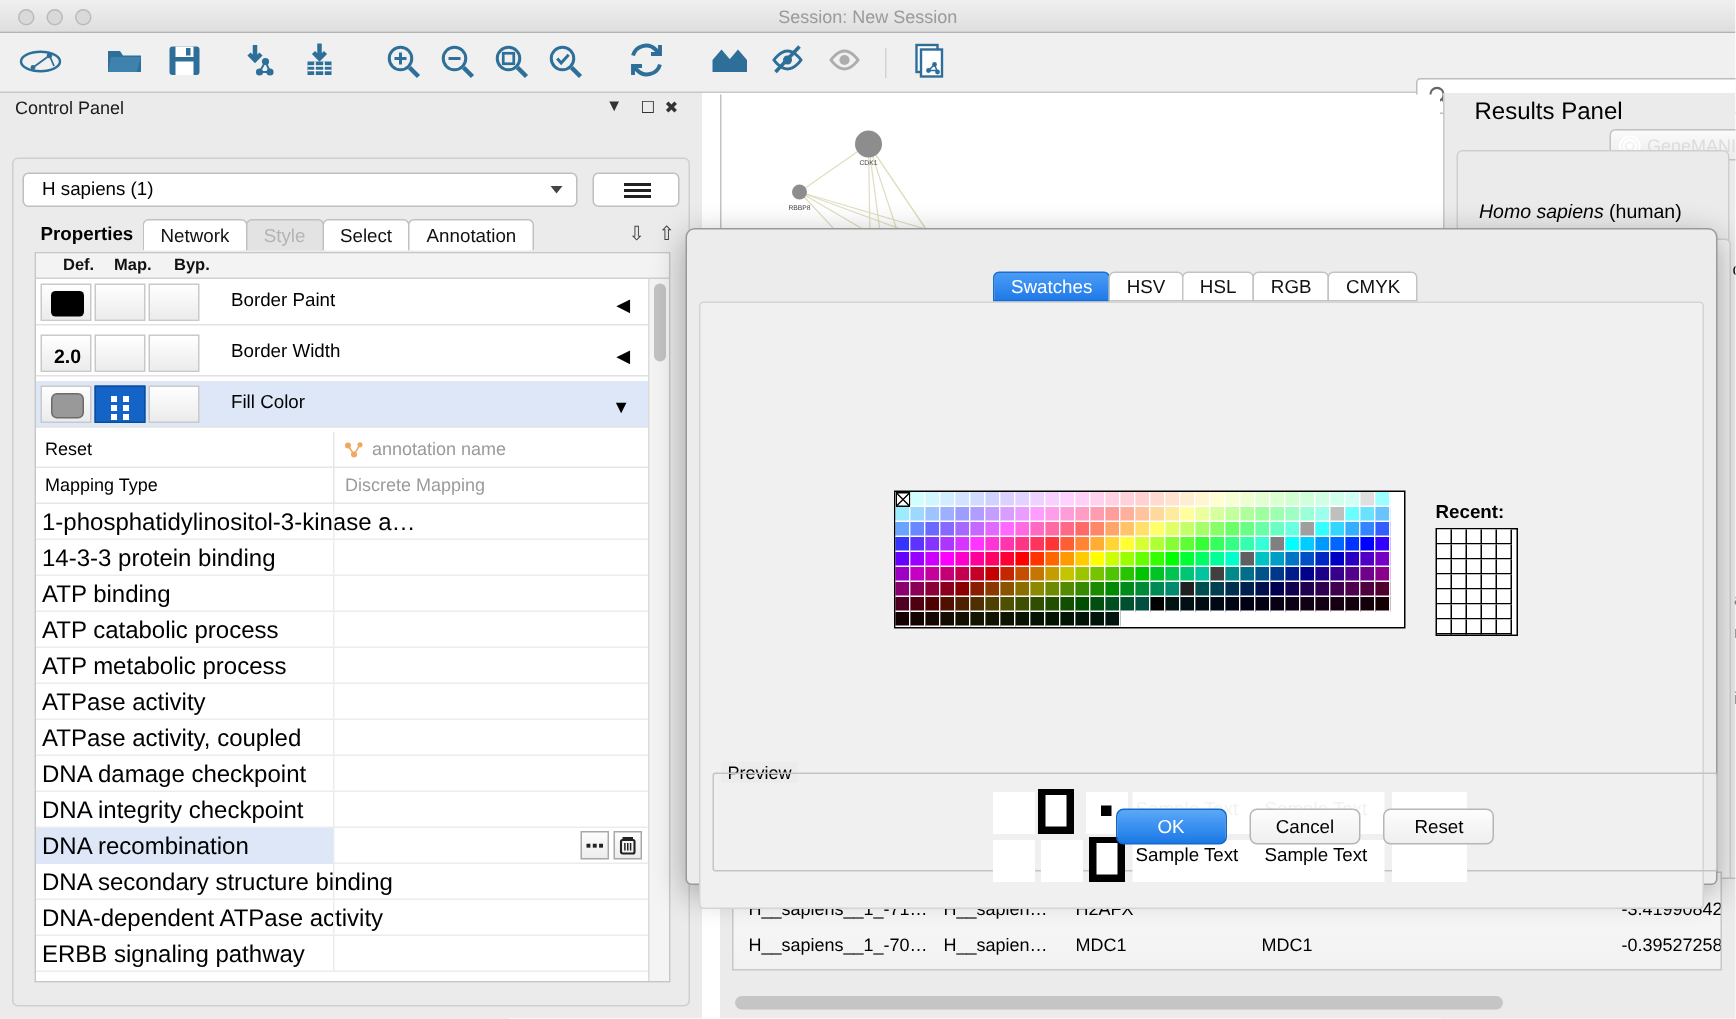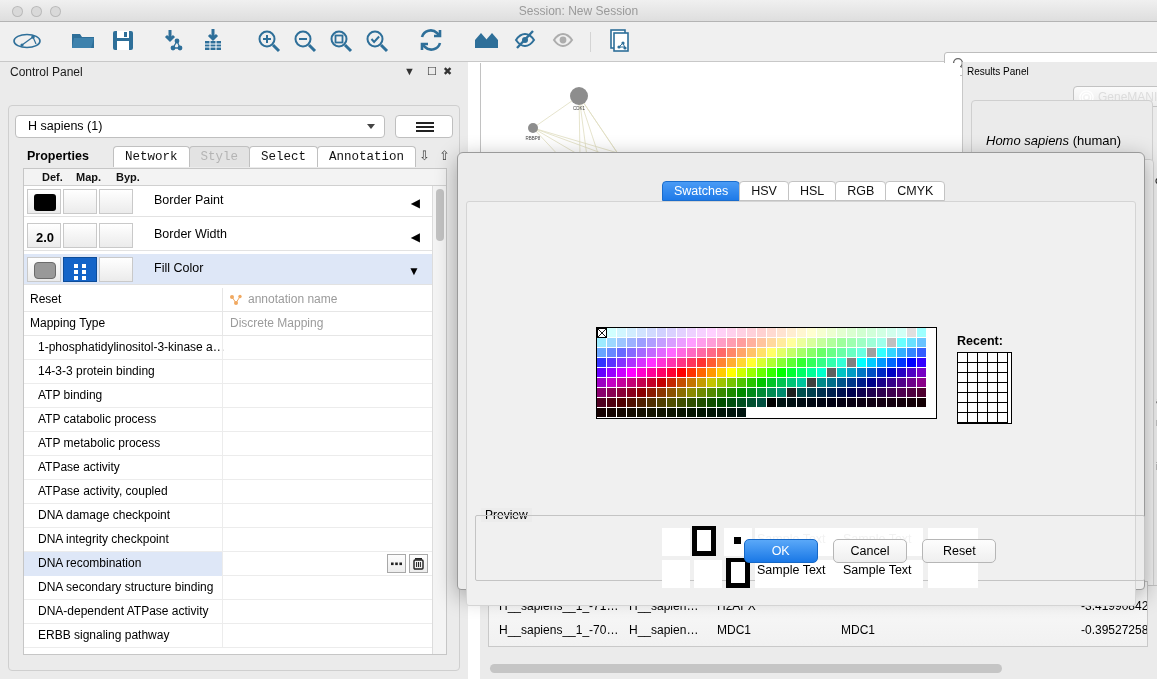--- a/index.html
+++ b/index.html
@@ -51,21 +51,21 @@
     background:#ffffff; border-left:1px solid #c2c2c2;
   }
   
   #controlpanel {
     position:absolute; left:0; top:62px; width:468px; height:617px;
     background:#ebebeb;
   }
   #cp-header { position:absolute; left:0; top:0; width:468px; height:22px; }
   #cp-header .lbl { position:absolute; left:10px; top:3px; font-size:12px; color:#1a1a1a; }
   #cp-header .ctl { position:absolute; top:3px; font-size:11px; color:#333; cursor:default; }
-  #cp-tabs { position:absolute; left:113px; top:84px;font-family:Liberation Mono, monospace; }
+  #cp-tabs { position:absolute; left:95px; top:84px; }
   .jtab {
     display:inline-block; height:21px; line-height:20px; padding:0 11px;
     background:#fff; border:1px solid #c0c0c0; border-bottom:none;
     font-size:12.5px; color:#111; cursor:default; vertical-align:bottom;
     border-radius:4px 4px 0 0; margin-right:-1px;
   }
   .jtab.dim { background:#e3e3e3; color:#b4b4b4; }
   #cp-body {
     position:absolute; left:8px; top:43px; width:452px; height:566px;
     background:#ebebeb; border:1px solid #cfcfcf; border-radius:4px;
@@ -117,38 +117,38 @@
   .bluemap .dot { position:absolute; width:4px; height:4px; background:#fff; }
 
   .kvrow { position:absolute; left:0; width:408px; height:24px;
            border-bottom:1px solid #e6e6e6; }
   .kvrow .k { position:absolute; left:6px; top:4px; font-size:12px; }
   .kvrow .v { position:absolute; left:206px; top:4px; font-size:12px; color:#9b9b9b; }
   .kvrow .vsep { position:absolute; left:198px; top:0; width:1px; height:24px; background:#e6e6e6; }
 
   .listrow { position:absolute; left:0; width:408px; height:24px;
              border-bottom:1px solid #ececec; }
-  .listrow .k { position:absolute; left:14px; top:4px; font-size:12px; white-space:nowrap; }
+  .listrow .k { position:absolute; left:4px; top:4px; font-size:16px; white-space:nowrap; }
   .listrow .kcell { position:absolute; left:0; top:0; width:198px; height:24px; }
   .listrow.sel .kcell { background:#dee7f7; }
   .listrow .vsep { position:absolute; left:198px; top:0; width:1px; height:24px; background:#ececec; }
   .rowbtns { position:absolute; right:4px; top:2px; }
   .rowbtn { display:inline-block; width:19px; height:19px; vertical-align:top;
             background:linear-gradient(#fdfdfd,#ededed); border:1px solid #a8a8a8; }
   #vscroll { position:absolute; right:0; top:17px; width:14px; height:470px; background:#f4f4f4;
              border-left:1px solid #dcdcdc; }
   #vthumb  { position:absolute; left:3px; top:3px; width:8px; height:52px;
              background:#c2c2c2; border-radius:4px; }
 
   
   #resultspanel {
     position:absolute; left:962px; top:62px; width:195px; height:617px;
     background:#ebebeb; border-left:1px solid #c8c8c8;
   }
-  #rp-title { position:absolute; left:4px; top:4px; font-size:10px; }
+  #rp-title { position:absolute; left:20px; top:4px; font-size:16px; }
   #rp-box { position:absolute; left:8px; top:38px; width:182px; height:540px;
             background:#ebebeb; border:1px solid #cfcfcf; border-radius:4px; }
   #gm-tab { position:absolute; left:110px; top:24px; height:21px; line-height:20px;
             padding:0 9px 0 24px; background:linear-gradient(#fbfbfb,#ececec);
             border:1px solid #c2c2c2; border-radius:4px; font-size:12px; color:#dcdcdc; }
   #gm-tab .spiral { position:absolute; left:5px; top:3px; }
   #rp-species { position:absolute; left:14px; top:32px; font-size:13px; }
   #rp-species i { font-style:italic; }
   #rp-inner { position:absolute; left:12px; top:58px; width:170px; height:470px;
               background:#f2f2f2; border:1px solid #d2d2d2; border-radius:4px; }

